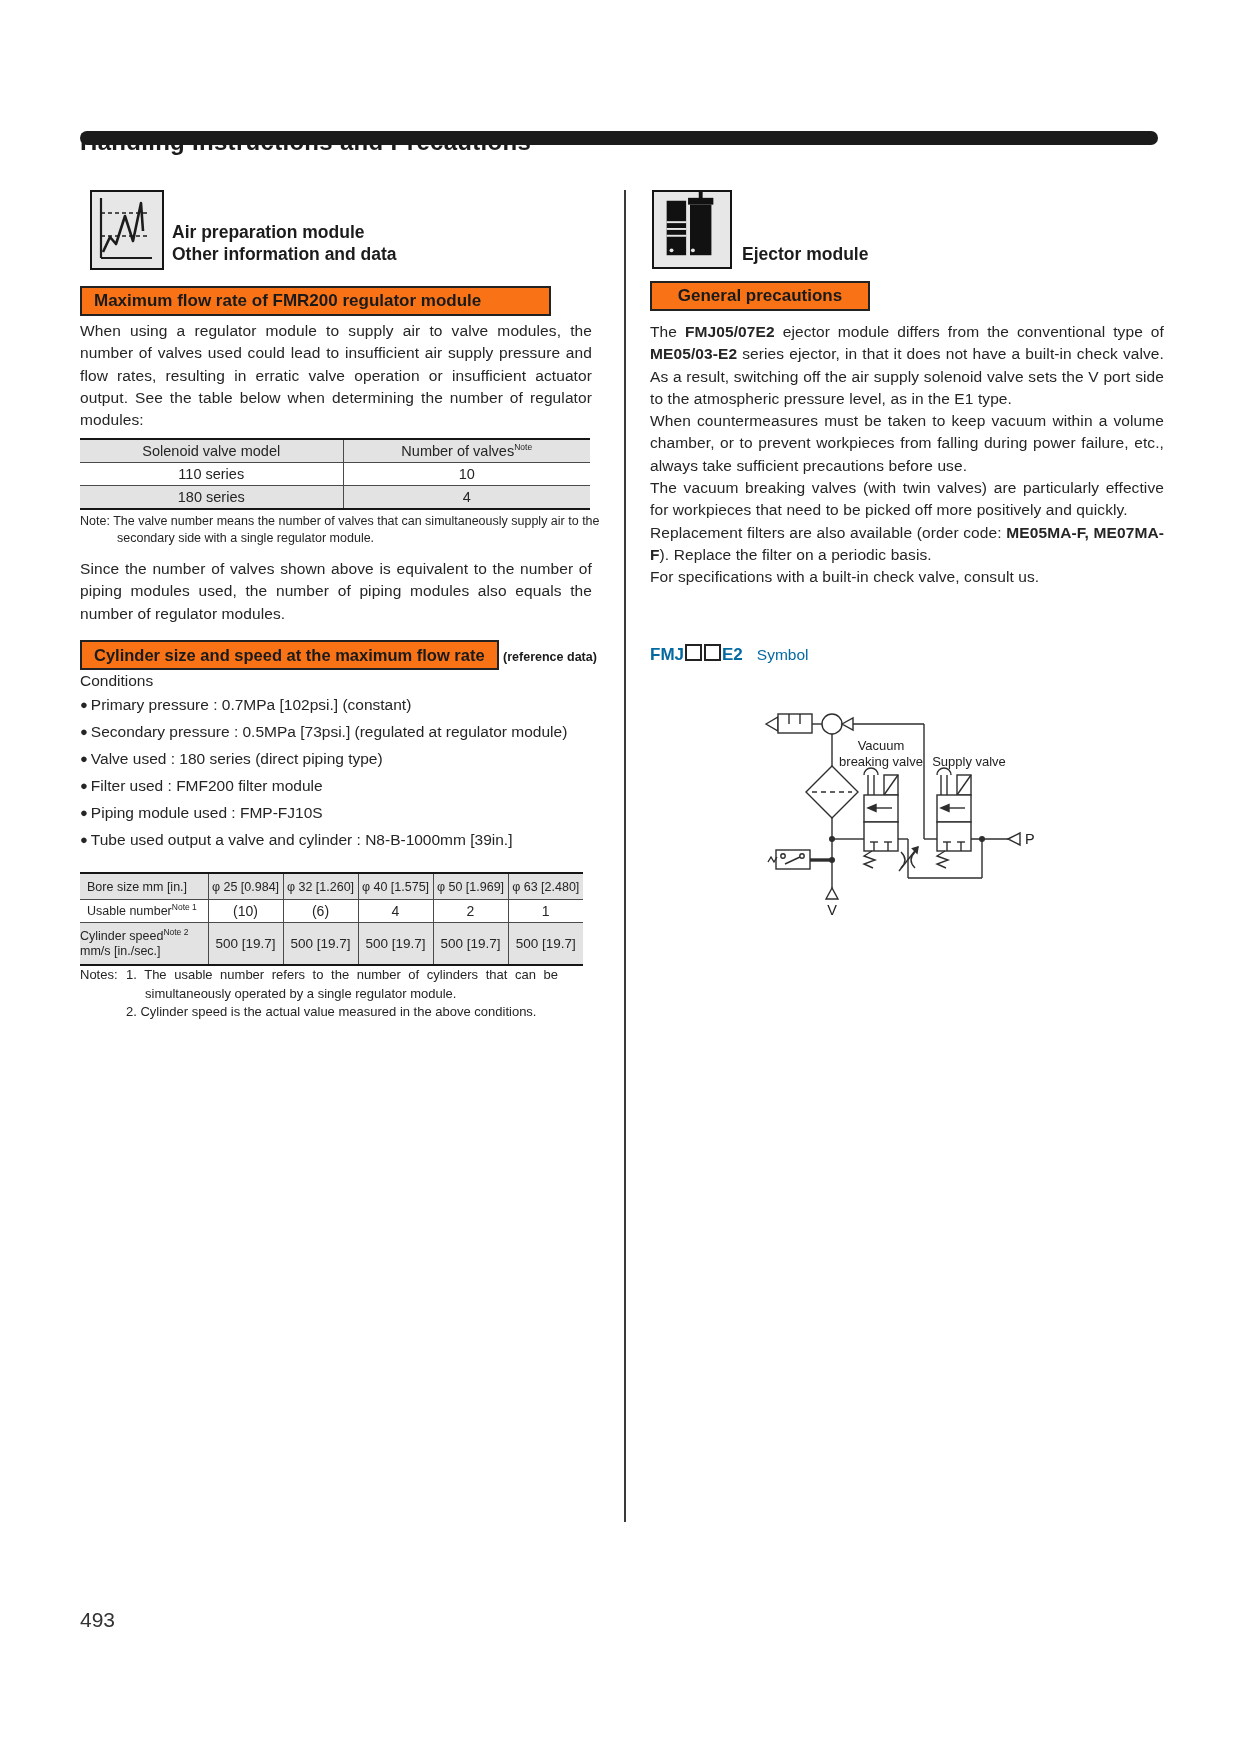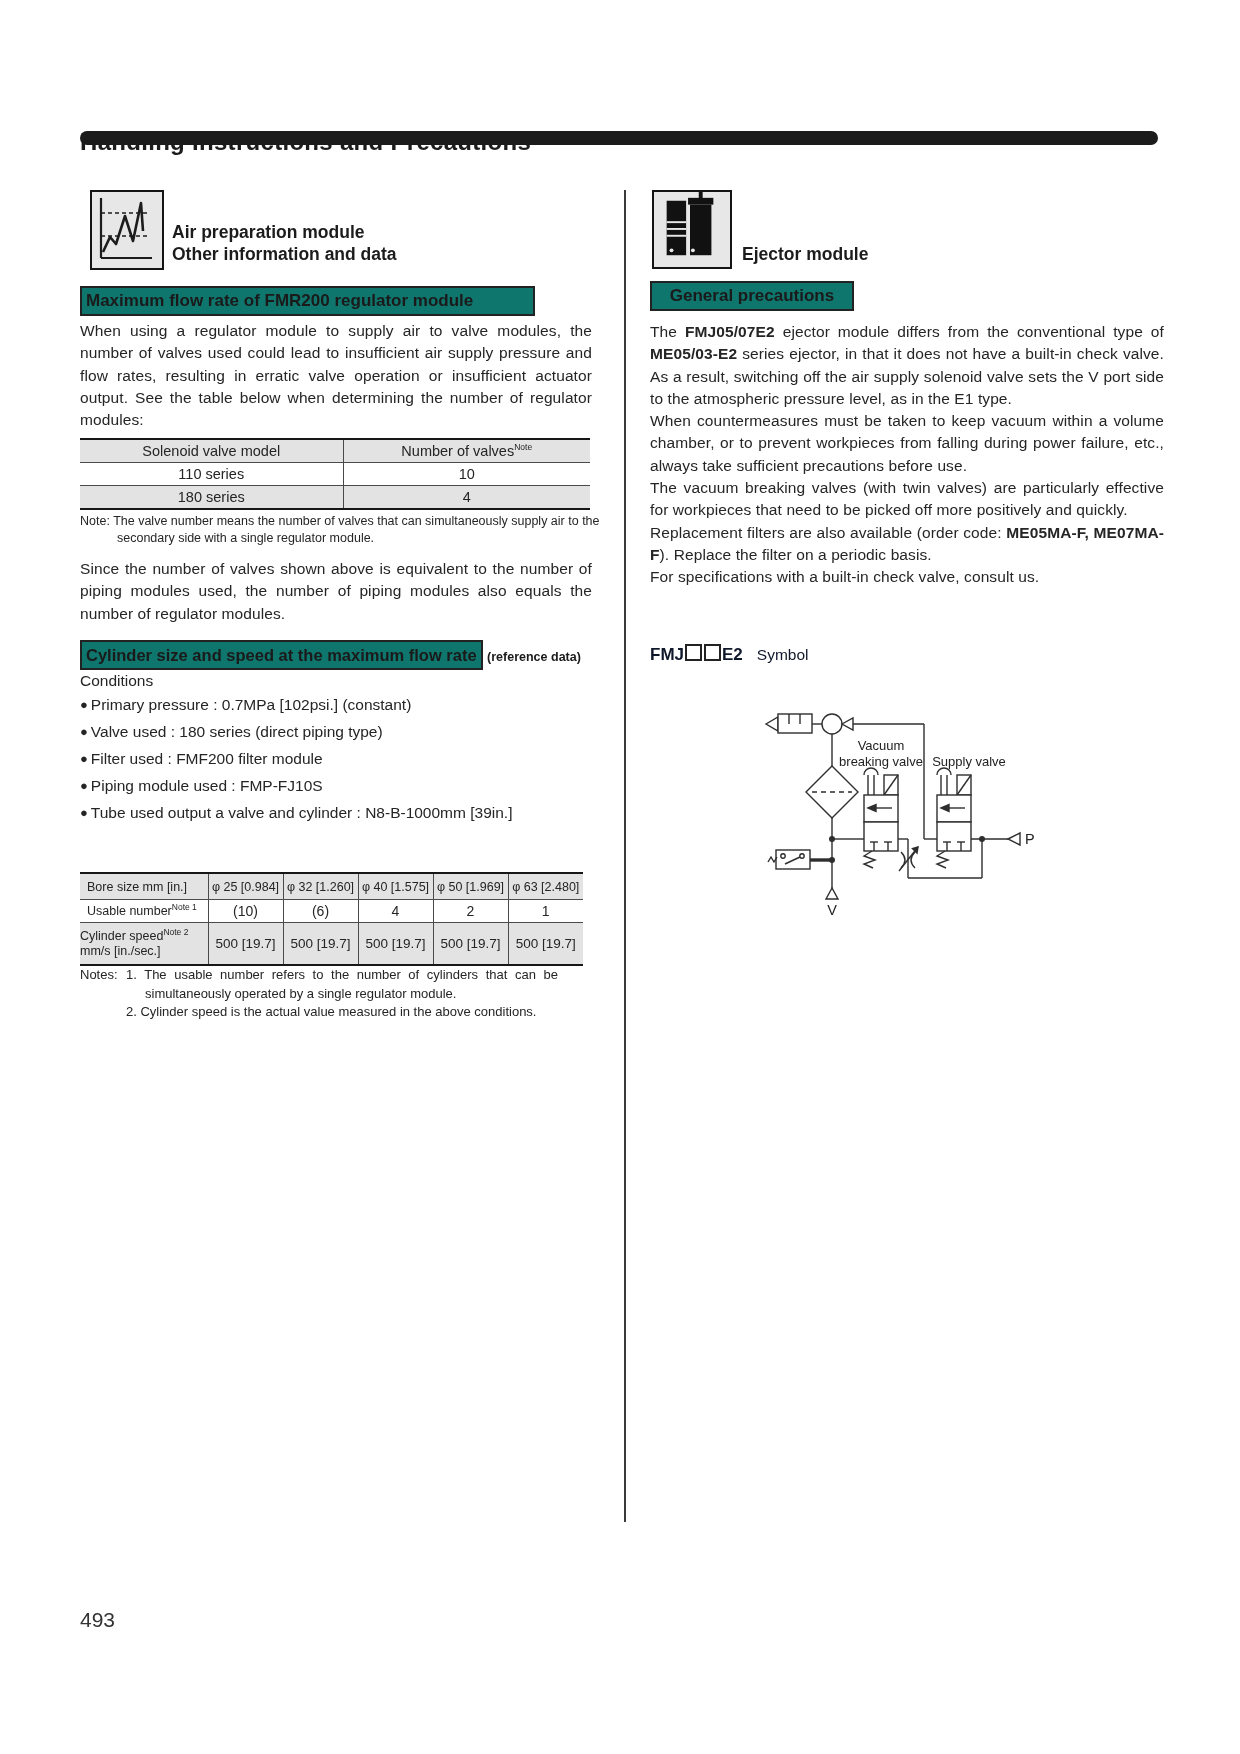--- a/index.html
+++ b/index.html
@@ -7,22 +7,22 @@
         font-family:"Liberation Sans",sans-serif;color:#222;overflow:hidden;}
   .abs{position:absolute;}
   
   .title{left:80px;top:92px;font-size:24px;font-weight:bold;letter-spacing:.3px;color:#1c1c1c;margin-top:36px;}
   .titlebar{left:80px;top:131px;width:1078px;height:14px;background:#1b1b1b;border-radius:8px;}
   .divider{left:624px;top:190px;width:2px;height:1332px;background:#3a3a3a;}
   
   .iconbox{background:#e7e7e7;border:2px solid #141414;}
   .modtitle{font-size:17.5px;font-weight:bold;line-height:22px;color:#1c1c1c;}
   
-  .secbox{background:#0f766e;border:2px solid #222;font-size:17px;font-weight:bold;
-          color:#1a1a1a;line-height:24px;padding:1px 4px;display:inline-block;white-space:nowrap;}
+  .secbox{background:#f97316;border:2px solid #222;font-size:17px;font-weight:bold;
+          color:#1a1a1a;line-height:24px;padding:1px 12px;display:inline-block;white-space:nowrap;}
   .refdata{font-size:12.5px;font-weight:bold;color:#1a1a1a;}
   
   .body{font-size:15.5px;line-height:22.3px;text-align:justify;color:#252525;letter-spacing:.1px;}
   .body p{margin:0;}
   
   table{border-collapse:collapse;table-layout:fixed;}
   .t1,.t2{border-top:2.5px solid #161616;border-bottom:2.5px solid #161616;}
   .t1 td,.t2 td{border-bottom:1px solid #4a4a4a;text-align:center;vertical-align:middle;
                 padding:0;color:#252525;}
   .t1 tr:last-child td,.t2 tr:last-child td{border-bottom:none;}
@@ -37,21 +37,21 @@
   
   .cond{font-size:15.5px;line-height:27px;color:#252525;}
   .cond .b{font-size:13px;margin-right:3px;vertical-align:1px;}
   
   .notesrow{display:flex;font-size:13px;line-height:18.5px;color:#252525;}
   .notesrow .nlab{width:46px;flex:none;}
   .nitems{width:432px;}
   .nitem{padding-left:19px;text-indent:-19px;text-align:justify;}
   .note1wrap{font-size:12.5px;line-height:17px;padding-left:37px;text-indent:-37px;color:#252525;}
   
-  .fmjrow{font-size:16px;color:#0f172a;}
+  .fmjrow{font-size:16px;color:#0369a1;}
   .fmjb{font-weight:bold;font-size:17px;}
   .sq{display:inline-block;width:13px;height:13px;border:2px solid #222;margin:0 1px;vertical-align:-1px;}
   .fmjword{margin-left:14px;font-size:15.5px;}
   .pagenum{left:80px;top:1608px;font-size:21px;color:#333;}
   svg text{font-family:"Liberation Sans",sans-serif;}
 </style>
 </head>
 <body>
 
 <div class="page">
@@ -109,20 +109,21 @@
 
   <div class="abs" style="left:80px;top:640px;">
     <span class="secbox" style="font-size:16.5px;">Cylinder size and speed at the maximum flow rate</span>
     <span class="refdata">(reference data)</span>
   </div>
 
   <div class="abs" style="left:80px;top:672px;font-size:15.5px;color:#252525;">Conditions</div>
 
   <div class="abs cond" style="left:80px;top:691px;width:520px;">
     <div><span class="b">●</span><span>Primary pressure : 0.7MPa [102psi.] (constant)</span></div>
+    <div><span class="b">●</span><span>Secondary pressure : 0.5MPa [73psi.] (regulated at regulator module)</span></div>
     <div><span class="b">●</span><span>Valve used : 180 series (direct piping type)</span></div>
     <div><span class="b">●</span><span>Filter used : FMF200 filter module</span></div>
     <div><span class="b">●</span><span>Piping module used : FMP-FJ10S</span></div>
     <div><span class="b">●</span><span>Tube used output a valve and cylinder : N8-B-1000mm [39in.]</span></div>
   </div>
 
   <table class="t2 abs" style="left:80px;top:872px;">
     <colgroup>
         <col style="width:128px">
         <col style="width:75px">

